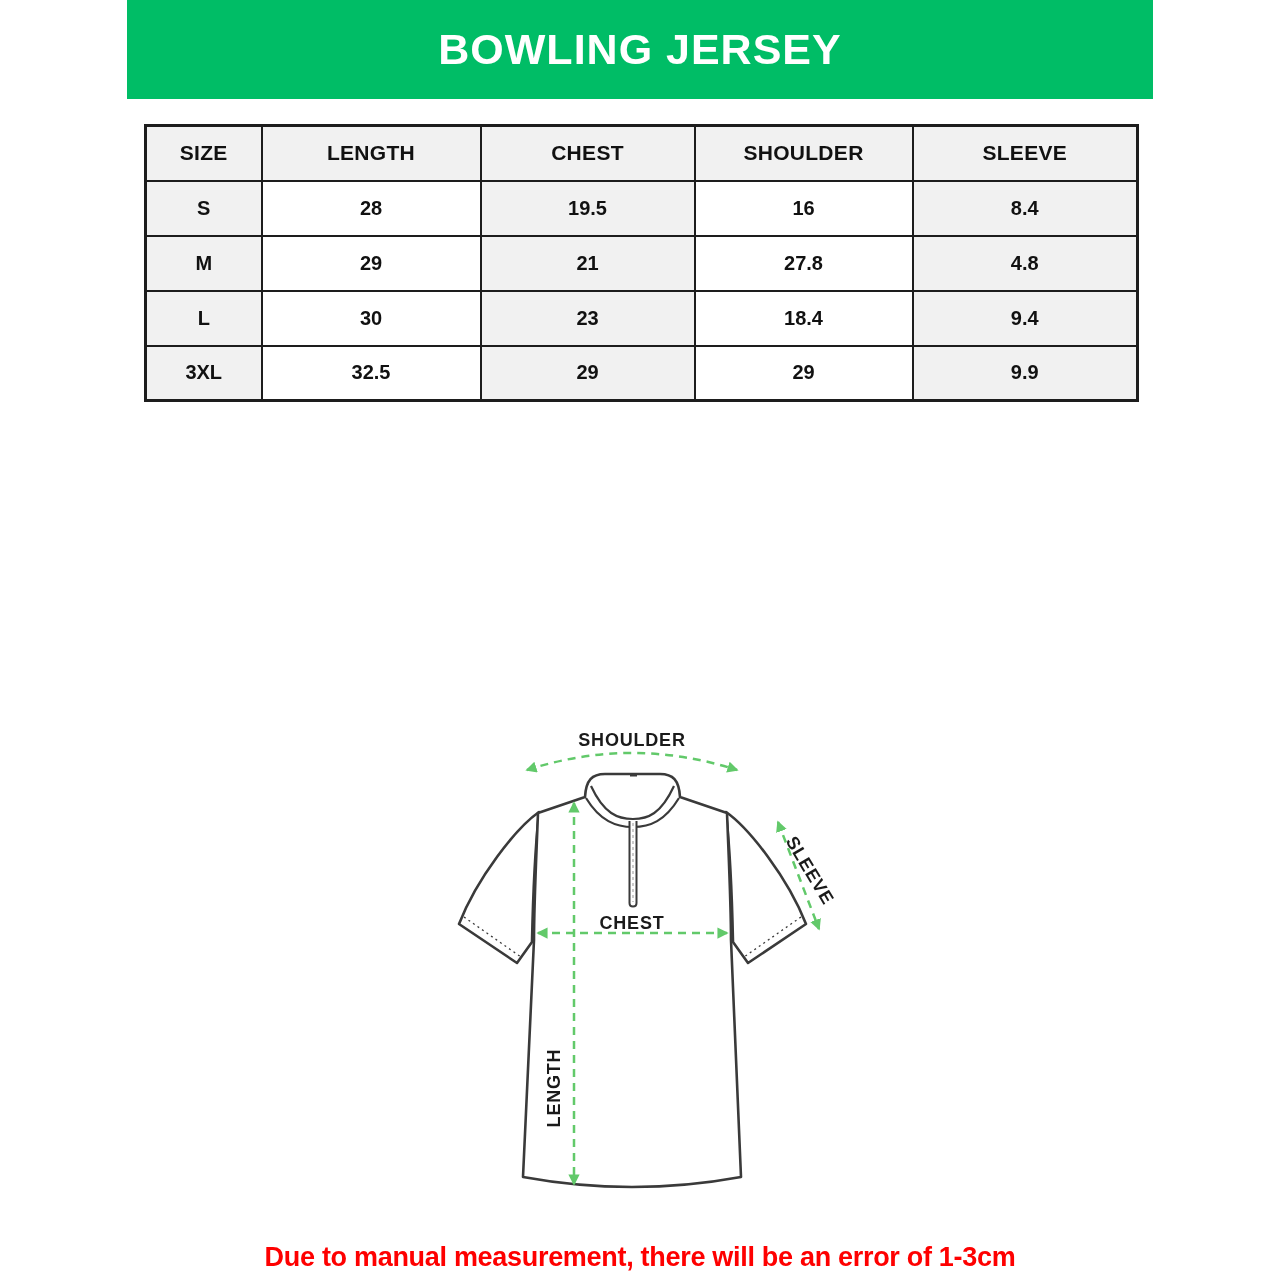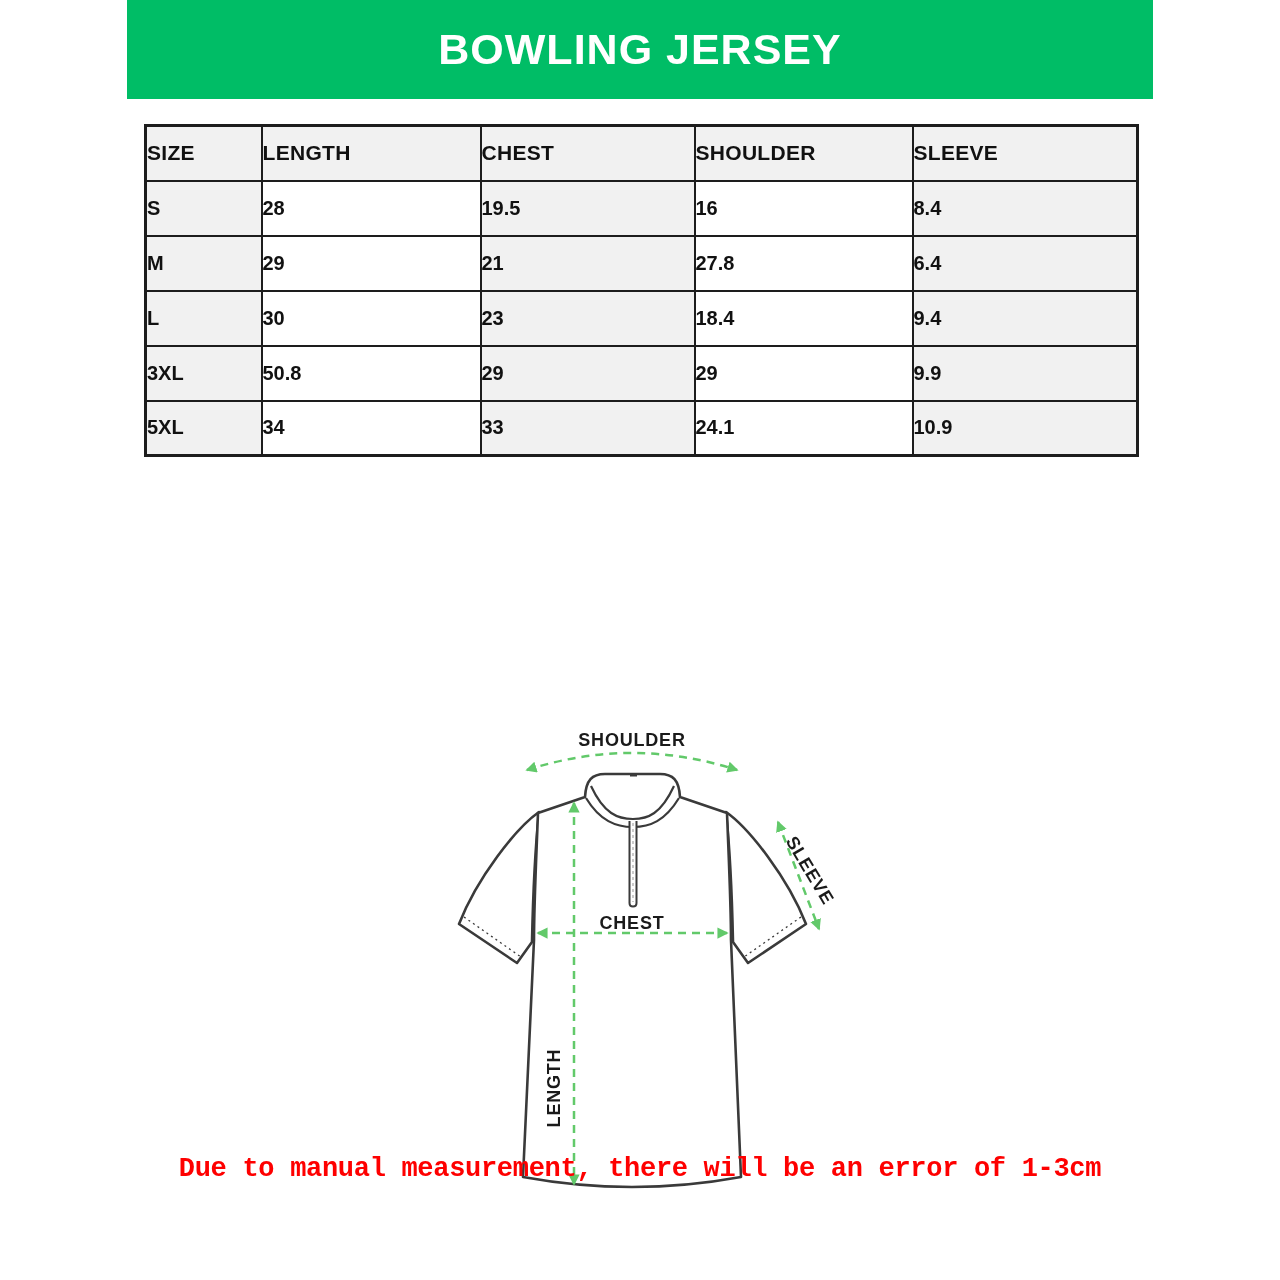--- a/index.html
+++ b/index.html
@@ -14,39 +14,38 @@
   }
   .banner-title {
     color:#ffffff; font-size:43px; font-weight:bold; letter-spacing:1px; margin:0;
   }
   table.size-table {
     position:absolute; left:144px; top:124px; width:992px;
     border-collapse:collapse; table-layout:fixed;
     border:3px solid #1d1d1d;
   }
   .size-table td {
-    border:2px solid #1d1d1d; height:55px; vertical-align:middle;
+    border:2px solid #1d1d1d; height:55px; text-align:center; vertical-align:middle;
     font-weight:bold; color:#111111; background:#ffffff; padding:0;
     font-size:20px;
   }
   .size-table tr td:nth-child(odd) { background:#f1f1f1; }
   .size-table tr.header-row td { background:#f1f1f1; font-size:21px; letter-spacing:0.3px; }
   .diagram {
     position:absolute; left:420px; top:700px; width:460px; height:520px;
   }
   .diagram svg { width:100%; height:100%; display:block; }
   .diag-label {
     font-family:"Liberation Sans", sans-serif; font-weight:bold; font-size:18px;
     fill:#1a1a1a; letter-spacing:0.8px;
   }
   .footnote {
-    position:absolute; left:0; top:1154px; width:100%;
+    position:absolute; left:0; top:1242px; width:100%;
     text-align:center; color:#fe0000; font-size:27px; font-weight:bold;
     letter-spacing:-0.3px;
-    font-family:Liberation Mono, monospace;
   }
 </style>
 </head>
 <body>
 
 <div class="banner">
   <h1 class="banner-title">BOWLING JERSEY</h1>
 </div>
 
 <table class="size-table">
@@ -70,42 +69,35 @@
       <td>28</td>
       <td>19.5</td>
       <td>16</td>
       <td>8.4</td>
     </tr>
     <tr>
       <td>M</td>
       <td>29</td>
       <td>21</td>
       <td>27.8</td>
-      <td>6.4</td>
+      <td>4.8</td>
     </tr>
     <tr>
       <td>L</td>
       <td>30</td>
       <td>23</td>
       <td>18.4</td>
       <td>9.4</td>
     </tr>
     <tr>
       <td>3XL</td>
-      <td>50.8</td>
+      <td>32.5</td>
       <td>29</td>
       <td>29</td>
       <td>9.9</td>
-    </tr>
-    <tr>
-      <td>5XL</td>
-      <td>34</td>
-      <td>33</td>
-      <td>24.1</td>
-      <td>10.9</td>
     </tr>
   </tbody>
 </table>
 
 <div class="diagram">
   <svg viewBox="0 0 460 520" xmlns="http://www.w3.org/2000/svg">
     <defs>
       <marker id="ah" viewBox="0 0 10 10" refX="8.5" refY="5" markerWidth="4.5" markerHeight="4.5" orient="auto-start-reverse">
         <path d="M0,0 L10,5 L0,10 Z" fill="#62c96a"></path>
       </marker>

